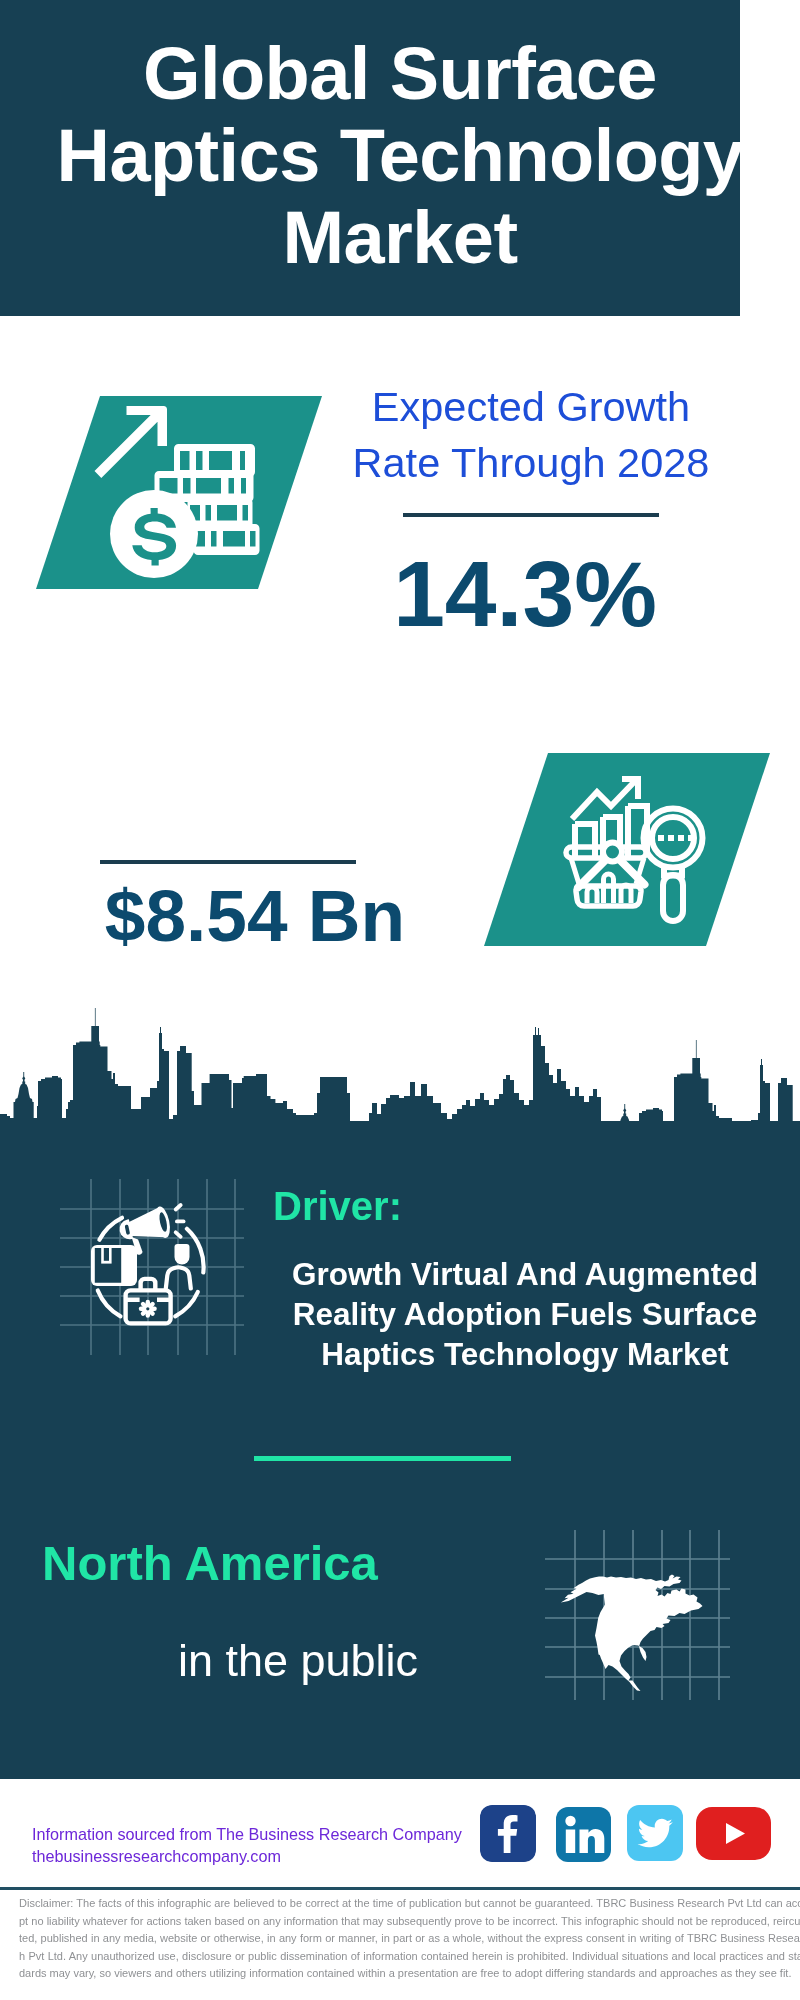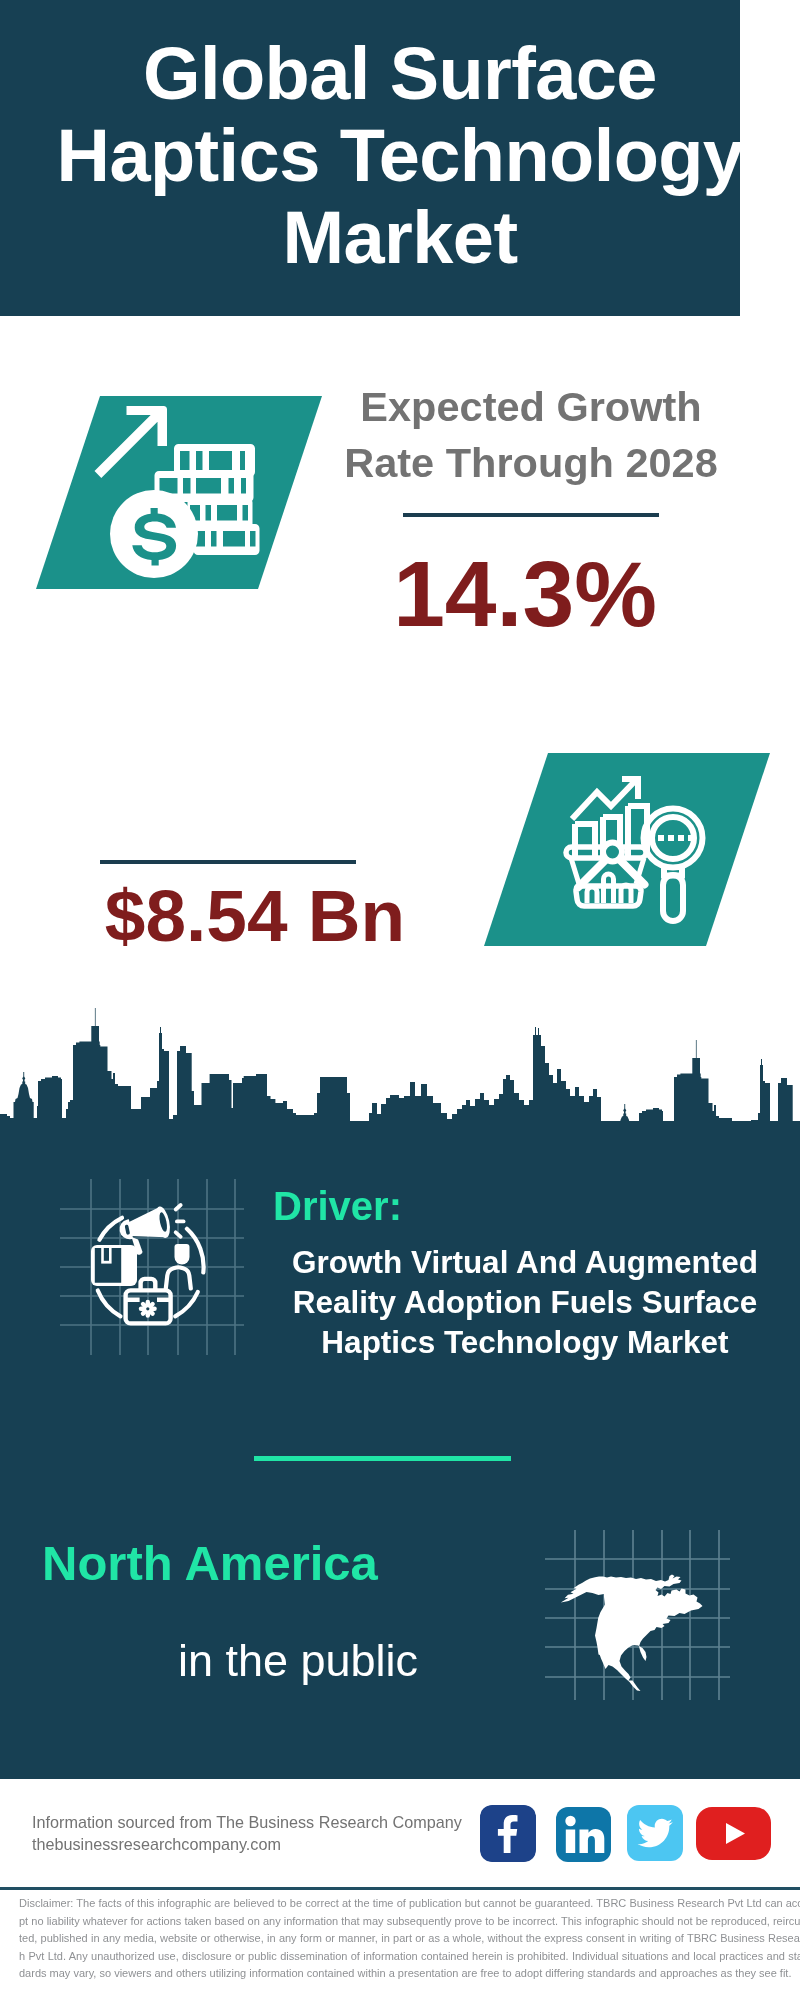--- a/index.html
+++ b/index.html
@@ -16,40 +16,40 @@
 
   
   .para{position:absolute;background:#1b918a;}
   .para-1{left:36px;top:396px;width:286px;height:193px;
      clip-path:polygon(64px 0, 286px 0, 222px 193px, 0 193px);}
   .para-2{left:484px;top:753px;width:286px;height:193px;
      clip-path:polygon(64px 0, 286px 0, 222px 193px, 0 193px);}
   .icon-svg{position:absolute;}
 
   
-  .stat-label{position:absolute;color:#737373;font-size:41.5px;line-height:56px;font-weight:bold;text-align:center;}
+  .stat-label{position:absolute;color:#1d4ed8;font-size:41.5px;line-height:56px;font-weight:normal;text-align:center;}
   .stat-rule{position:absolute;height:4px;background:#1b3d4f;}
-  .stat-value{position:absolute;color:#7f1d1d;font-size:93px;line-height:96px;font-weight:bold;text-align:center;}
+  .stat-value{position:absolute;color:#0c4a6e;font-size:93px;line-height:96px;font-weight:bold;text-align:center;}
 
   
   .dark-section{position:absolute;left:0;top:1121px;width:800px;height:658px;background:#174053;}
   .skyline{position:absolute;left:0;top:1001px;width:800px;height:130px;}
 
   
   .driver-head{position:absolute;color:#20e5a6;font-size:40px;line-height:44px;font-weight:bold;}
-  .driver-body{position:absolute;color:#ffffff;font-size:31.5px;line-height:40px;font-weight:bold;text-align:center;}
+  .driver-body{position:absolute;color:#ffffff;font-size:31.5px;line-height:40px;font-weight:bold;text-align:center;margin-top:12px;}
   .green-rule{position:absolute;height:5px;background:#20e5a6;}
 
   
   .region-name{position:absolute;color:#20e5a6;font-size:49px;line-height:50px;font-weight:bold;text-align:left;}
   .region-sub{position:absolute;color:#ffffff;font-size:45px;line-height:46px;font-weight:normal;text-align:center;}
 
   
   .footer{position:absolute;left:0;top:1779px;width:800px;height:110px;background:#fff;}
-  .src-text{position:absolute;color:#737373;font-size:16.2px;line-height:20px;}
+  .src-text{position:absolute;color:#6d28d9;font-size:16.2px;line-height:20px;margin-top:12px;}
   .social{position:absolute;width:60px;height:60px;border-radius:12px;}
   .footrule{position:absolute;left:0;width:800px;height:3px;background:#214f63;}
   .disclaimer{position:absolute;left:19px;width:790px;color:#8f9194;font-size:11px;line-height:17.6px;
      text-align:justify;word-break:break-all;font-family:Liberation Sans, sans-serif;}
 </style>
 </head>
 <body>
 
 <div class="page">
 

